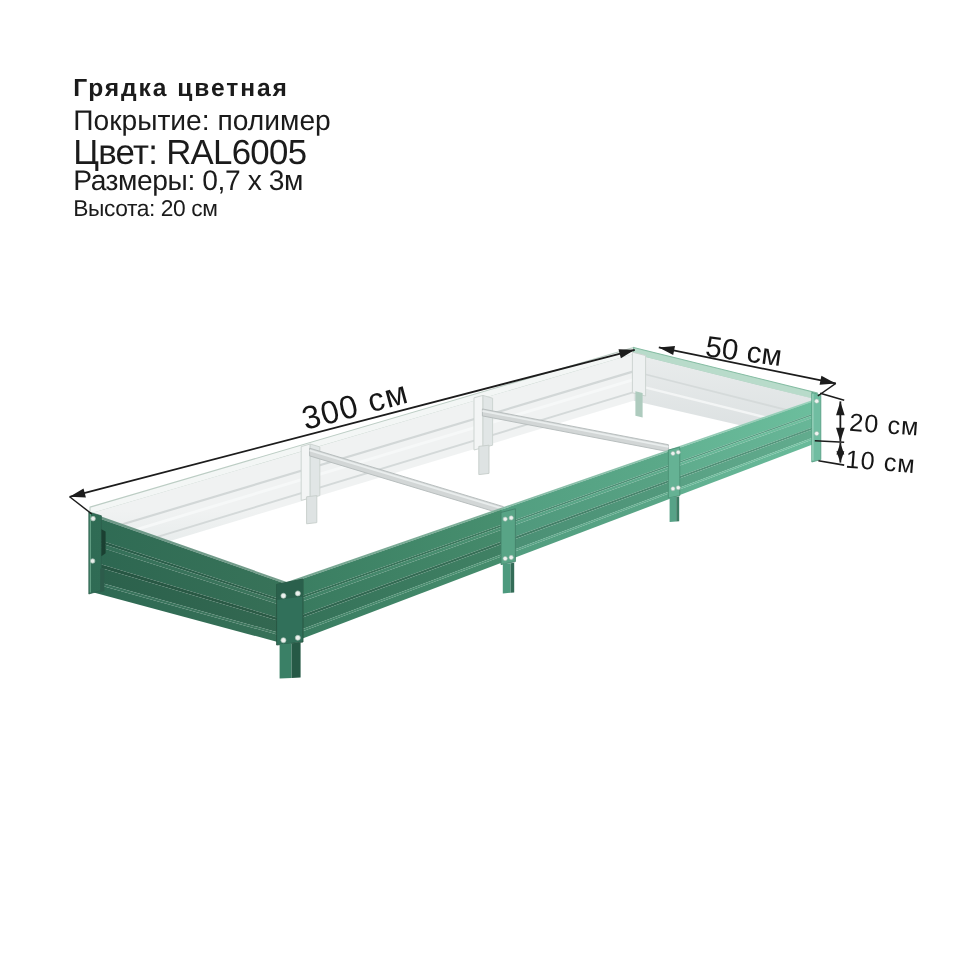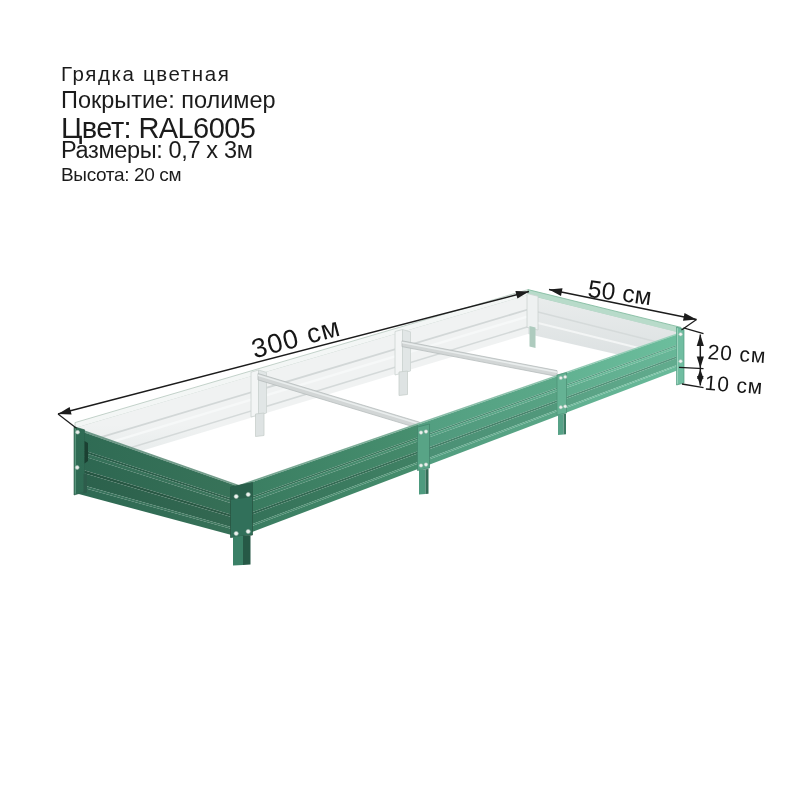--- a/index.html
+++ b/index.html
@@ -2,21 +2,21 @@
 <html lang="ru"><head>
 <meta charset="utf-8">
 <title>Грядка цветная</title>
 <style>
   html,body { margin:0; padding:0; background:#ffffff; width:800px; height:800px; overflow:hidden; }
   * { -webkit-font-smoothing: antialiased; }
   .stage { position:relative; width:800px; height:800px; font-family:"Liberation Sans", sans-serif; }
   .svgwrap { position:absolute; left:0; top:0; }
   .info { position:absolute; left:61px; top:0; color:#1b1b1b; }
   .info div { position:absolute; left:0; white-space:nowrap; }
-  .t1 { top:62px;  font-size:20.5px; font-weight:normal; letter-spacing:1.6px;text-align:right; }
+  .t1 { top:62px;  font-size:20.5px; font-weight:bold; letter-spacing:1.6px;text-align:right; }
   .t2 { top:86.5px; font-size:23.5px; }
   .t3 { top:112.3px; font-size:29px; letter-spacing:-0.6px; }
   .t4 { top:136.5px; font-size:23.5px; letter-spacing:-0.35px; }
   .t5 { top:164px; font-size:19px; letter-spacing:-0.35px; }
 </style>
 </head>
 <body>
 <div class="stage">
 
   <div class="svgwrap">

